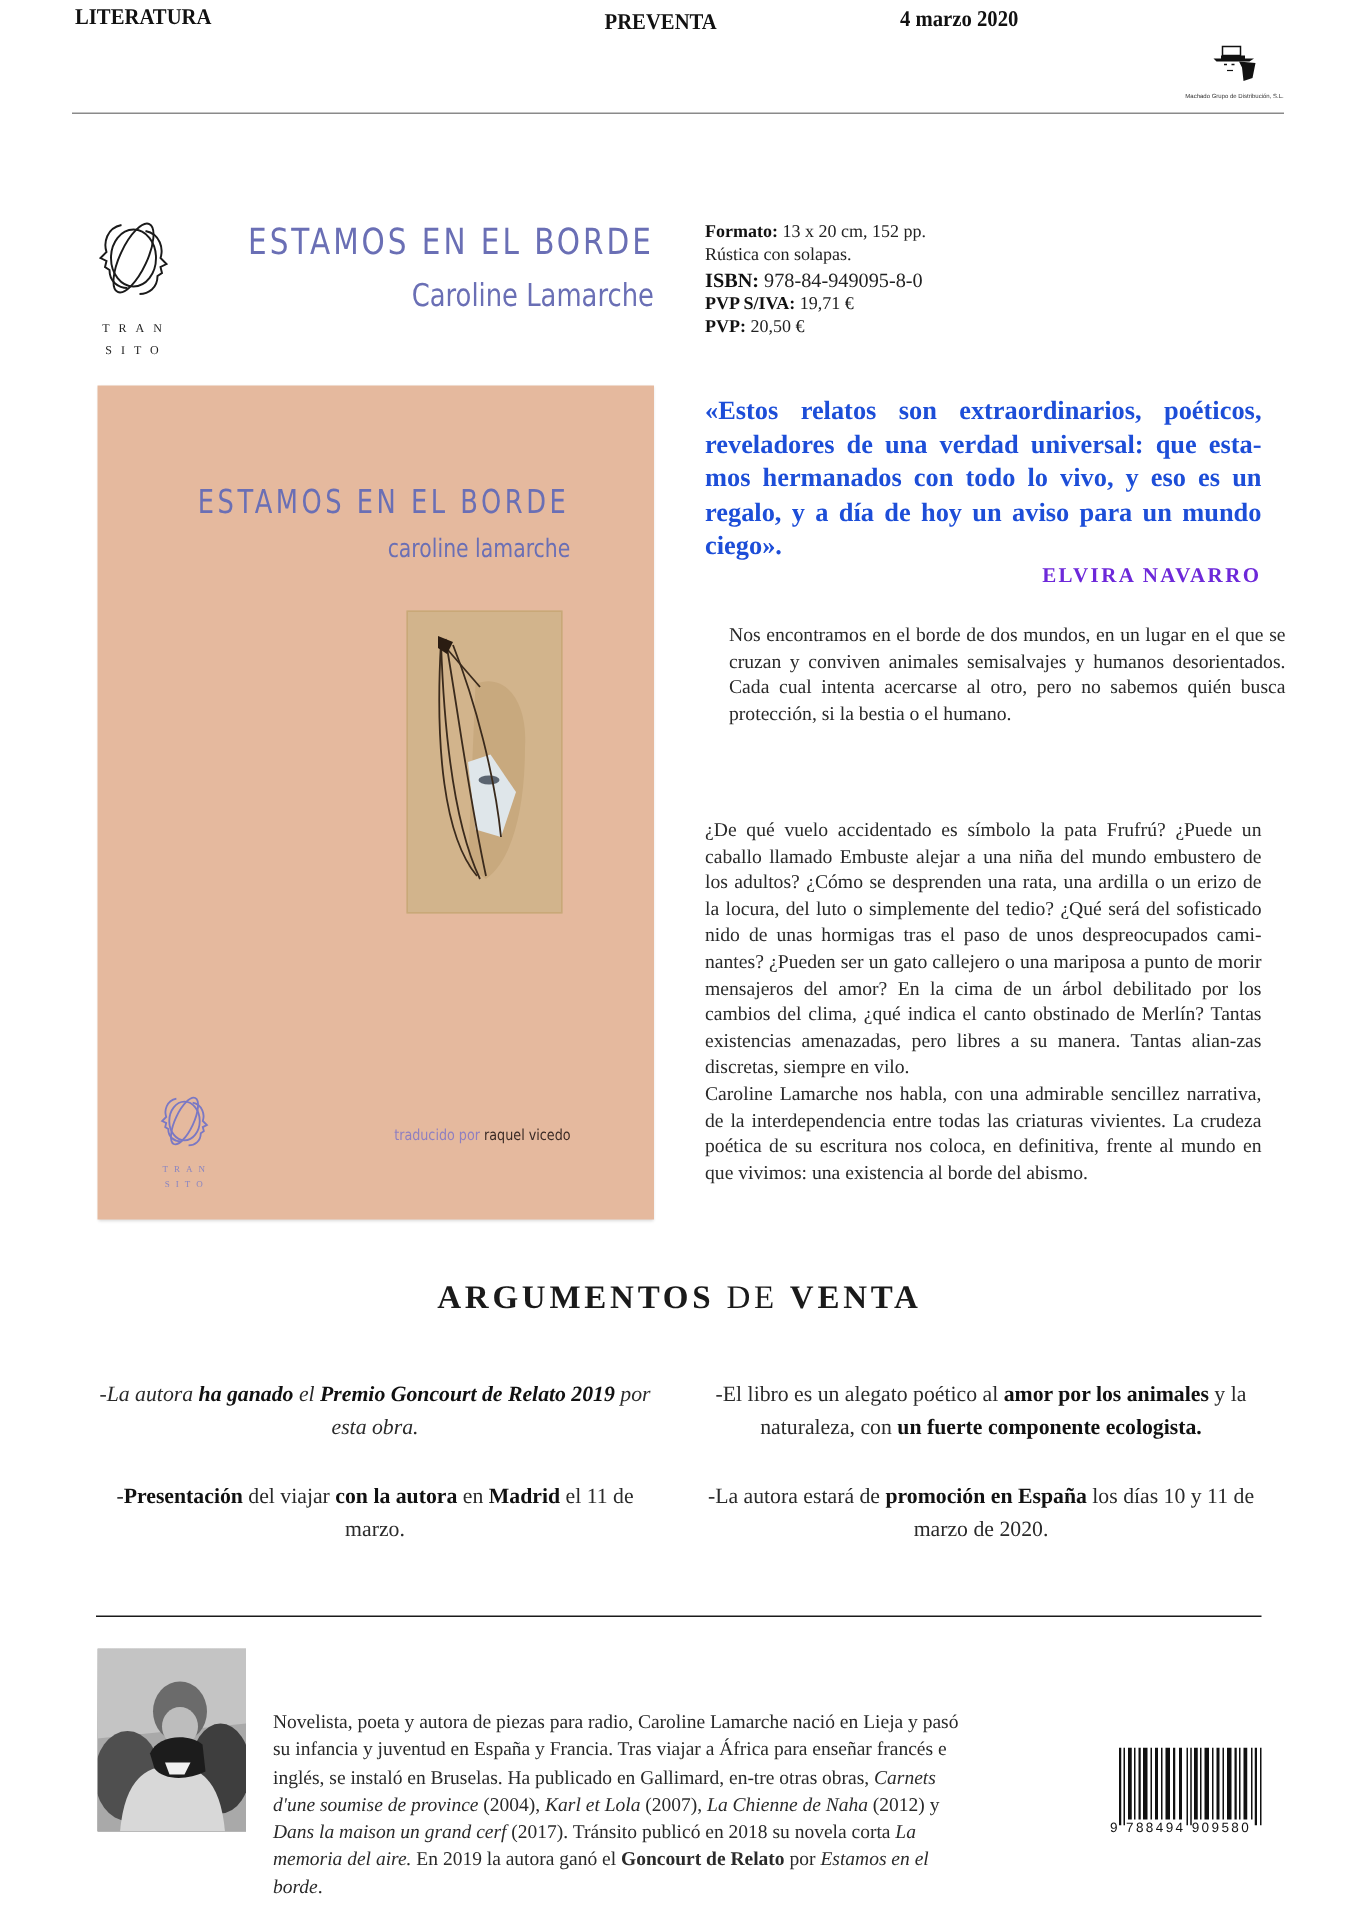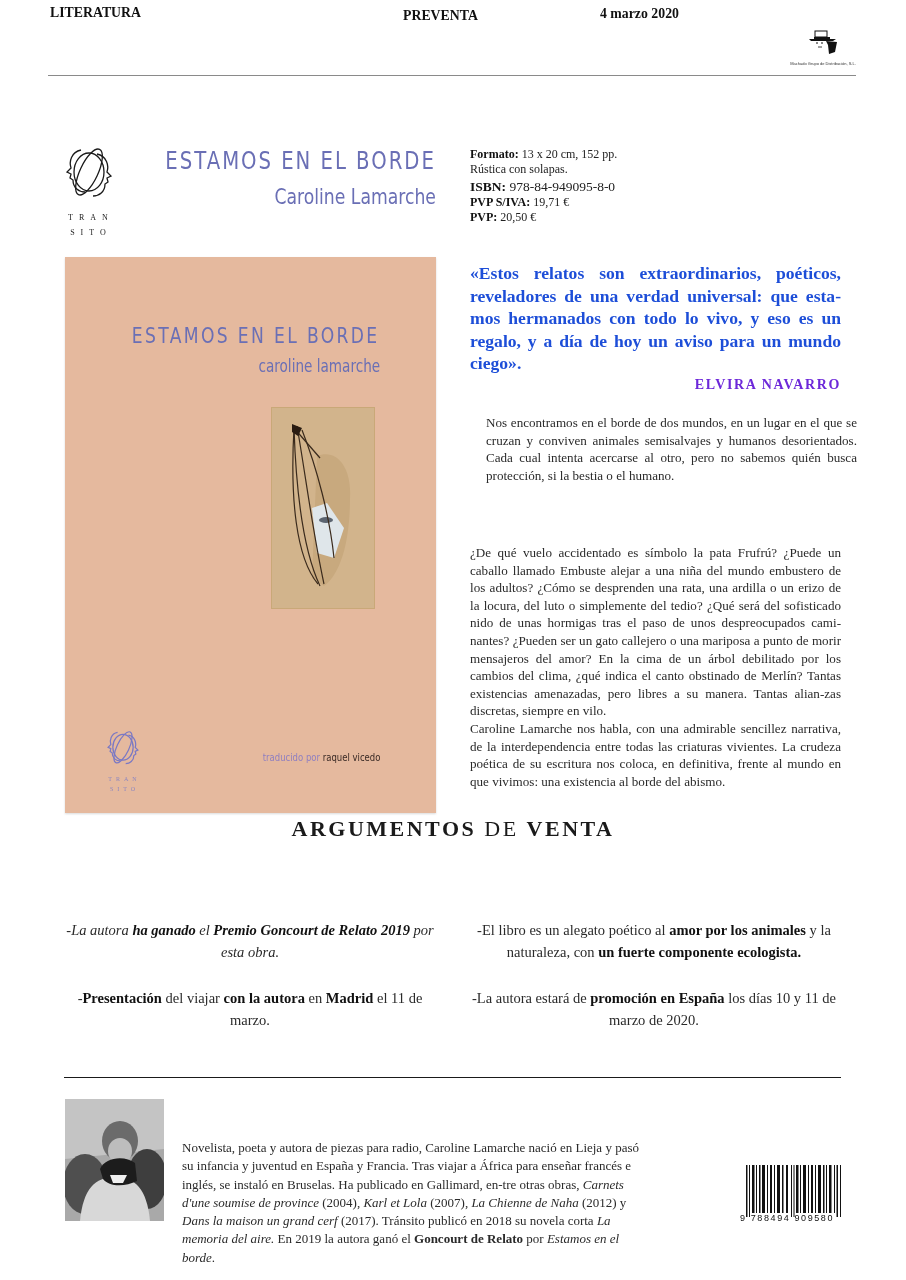--- a/index.html
+++ b/index.html
@@ -35,21 +35,21 @@
   .cover-trans .nm { color: #3a2a25; }
 
   .quote { position: absolute; left: 470px; top: 262px; width: 371px; font-size: 17.6px; line-height: 22.5px; font-weight: bold; color: #1d4ed8; text-align: justify; }
   .quote-author { position: absolute; right: 65px; top: 377px; font-size: 14px; font-weight: bold; letter-spacing: 1.6px; color: #6d28d9; }
 
   .desc { position: absolute; left: 470px; width: 371px; font-size: 13.1px; line-height: 17.6px; color: #2a2a2a; text-align: justify; }
   .desc-1 { top: 414px; margin-left: 16px; }
   .desc-2 { top: 519px; margin-top: 25px; }
   .desc-3 { top: 720px; }
 
-  .arg-title { position: absolute; left: 0; top: 816px; width: 906px; text-align: center; font-size: 22px; letter-spacing: 2.5px; color: #1a1a1a; }
+  .arg-title { position: absolute; left: 0; top: 852px; width: 906px; text-align: center; font-size: 22px; letter-spacing: 2.5px; color: #1a1a1a; }
   .arg-title b { font-weight: bold; }
   .arg-title span.light { font-weight: normal; }
   .arg { position: absolute; width: 380px; text-align: center; font-size: 14.5px; line-height: 21.5px; color: #2a2a2a; }
   .arg b { color: #111; }
   .arg-1 { left: 60px; top: 920px; font-style: italic; }
   .arg-2 { left: 464px; top: 920px; }
   .arg-3 { left: 60px; top: 988px; }
   .arg-4 { left: 464px; top: 988px; }
 
   .bio-rule { position: absolute; left: 64px; top: 1077px; width: 777px; height: 1px; background: #1a1a1a; }

